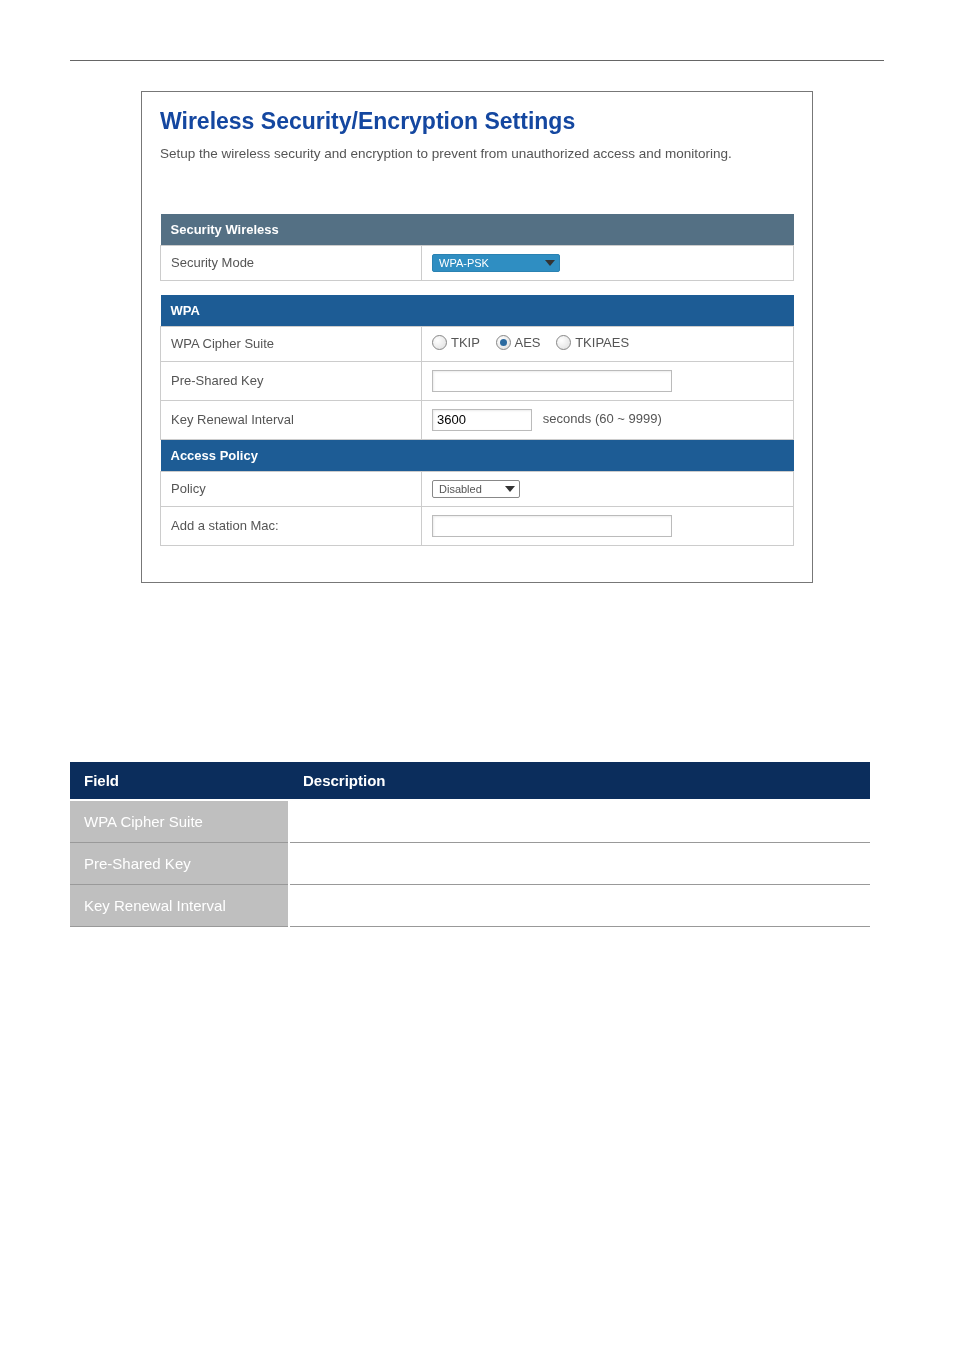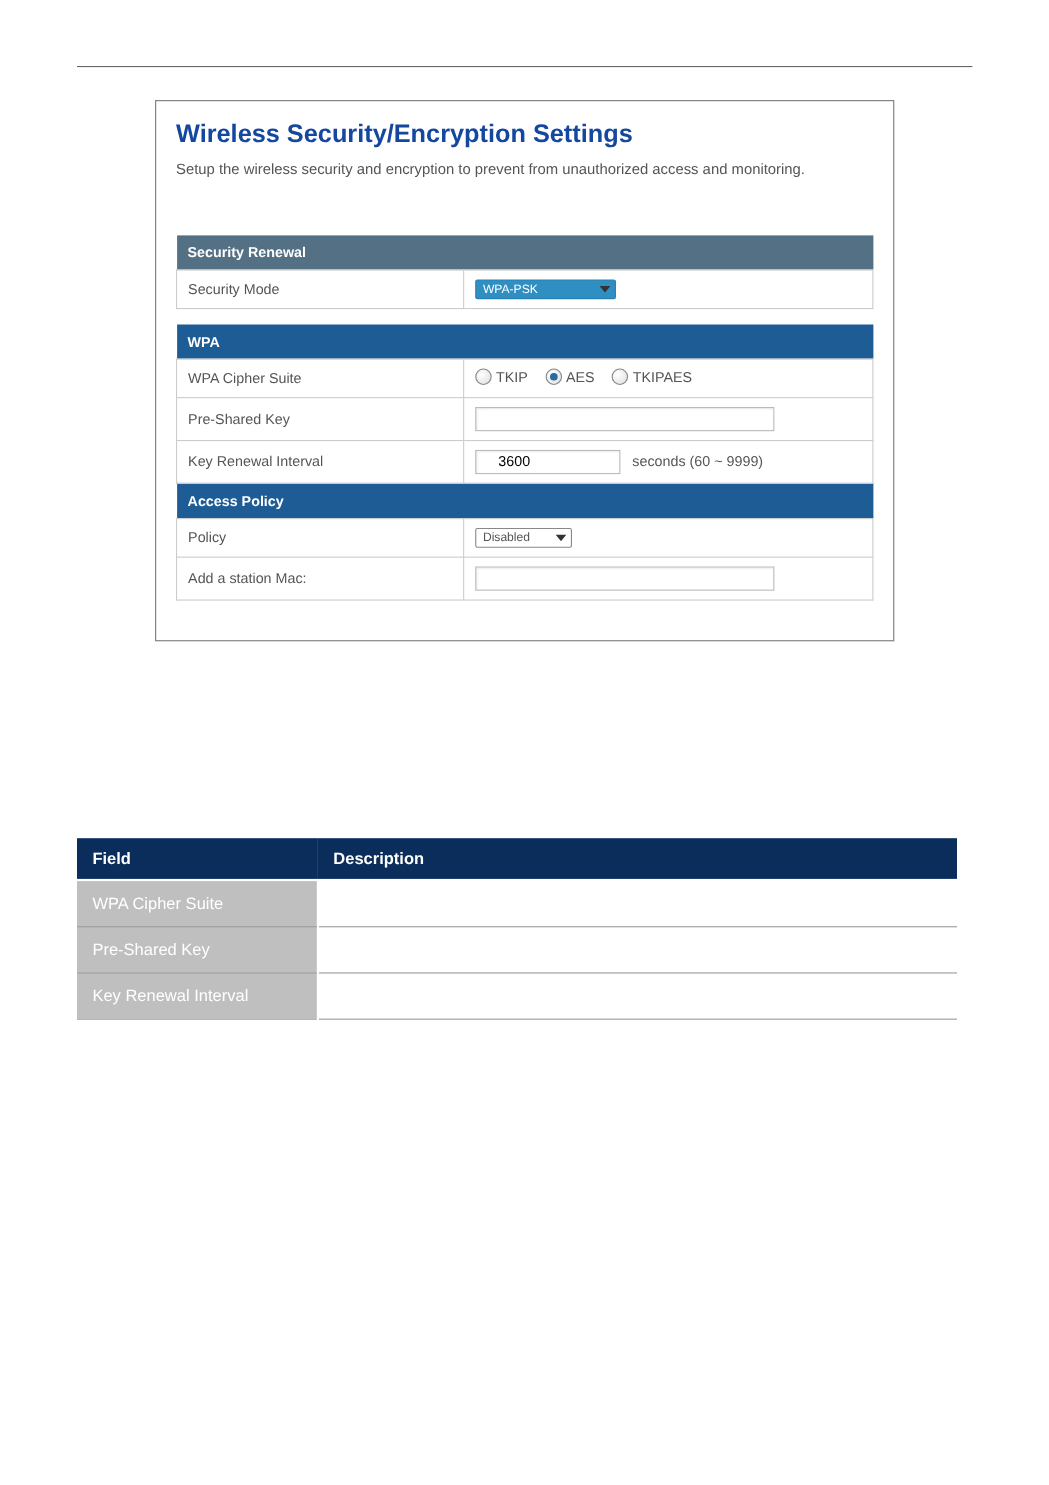--- a/index.html
+++ b/index.html
@@ -92,21 +92,21 @@
   .sel-caret svg { display: block; }
   .txt-input {
     display: inline-block;
     border: 1px solid #bbb;
     background: #fff;
     height: 20px;
     width: 230px;
     vertical-align: middle;
     box-shadow: inset 1px 1px 2px rgba(0,0,0,0.08);
     font-size: 13px;
-    padding: 0 20px;
+    padding: 0 4px;
   }
   .txt-input.short { width: 90px; }
   .radio {
     display: inline-flex;
     align-items: center;
     margin-right: 12px;
     font-size: 13px;
     color: #555;
   }
   .radio-dot {
@@ -209,21 +209,21 @@
 <div class="page">
   <hr class="top-rule">
 
   <div class="screenshot-frame">
     <div class="ss-title">Wireless Security/Encryption Settings</div>
     <div class="ss-desc">Setup the wireless security and encryption to prevent from unauthorized access and monitoring.</div>
 
     <table class="ss-table">
       <tbody>
           <tr>
-            <td class="ss-section-hdr" colspan="2">Security Renewal</td>
+            <td class="ss-section-hdr" colspan="2">Security Wireless</td>
           </tr>
       <tr class="ss-row">
         <td class="ss-label-col">Security Mode</td>
         <td>
           <span class="sel-box highlight">
             <span>WPA-PSK</span>
             <span class="sel-caret">
               <svg width="10" height="6" viewBox="0 0 10 6">
                     <path d="M0 0 L5 6 L10 0 Z" fill="#333"></path>
                   </svg>

